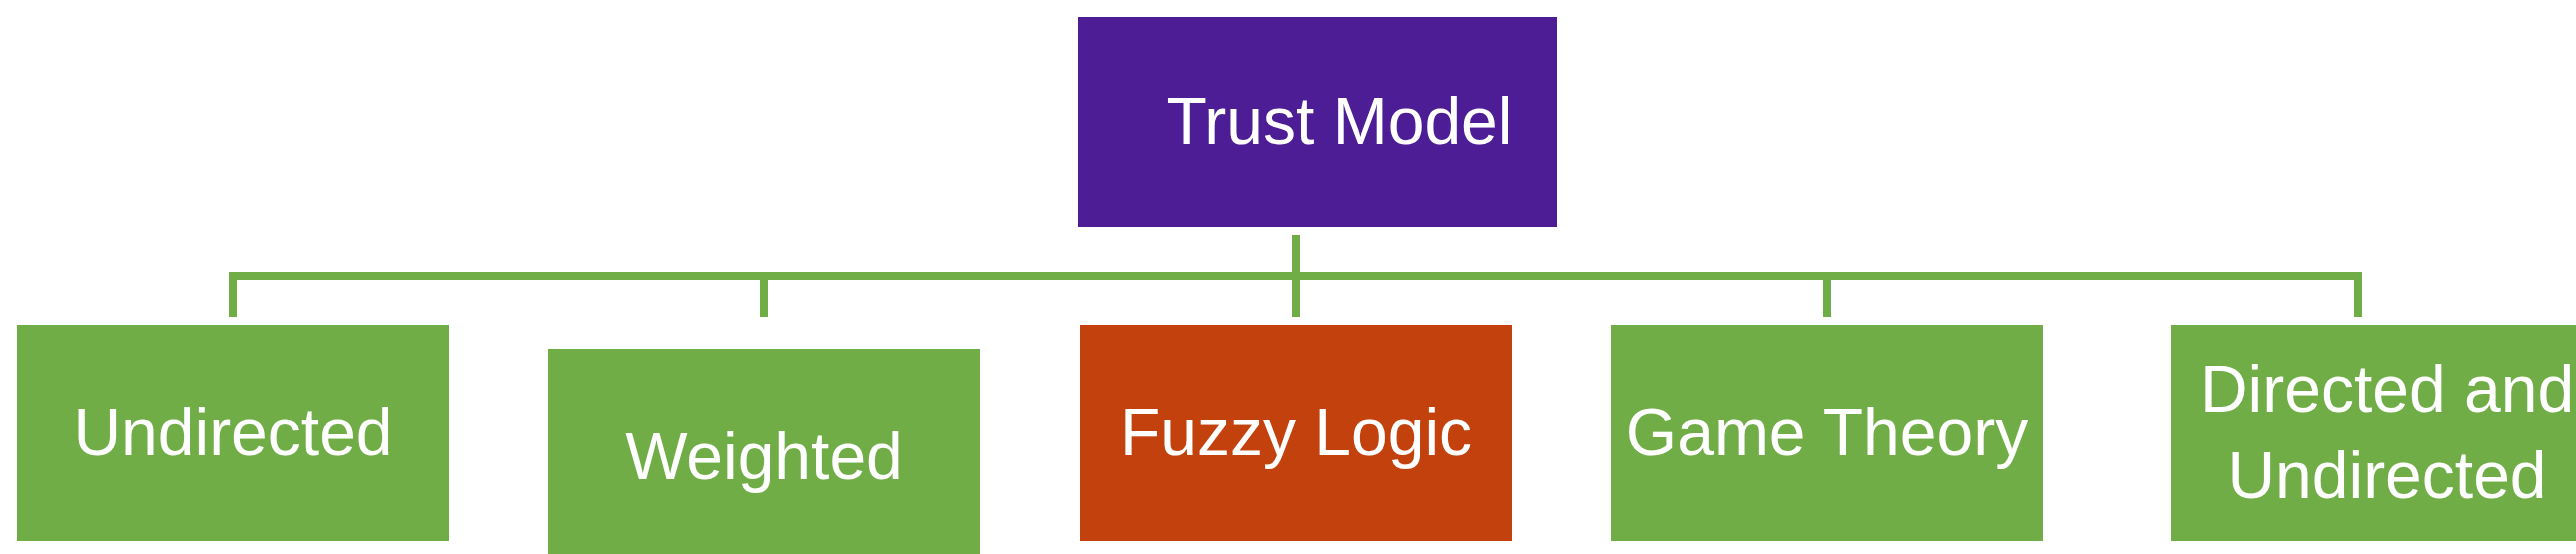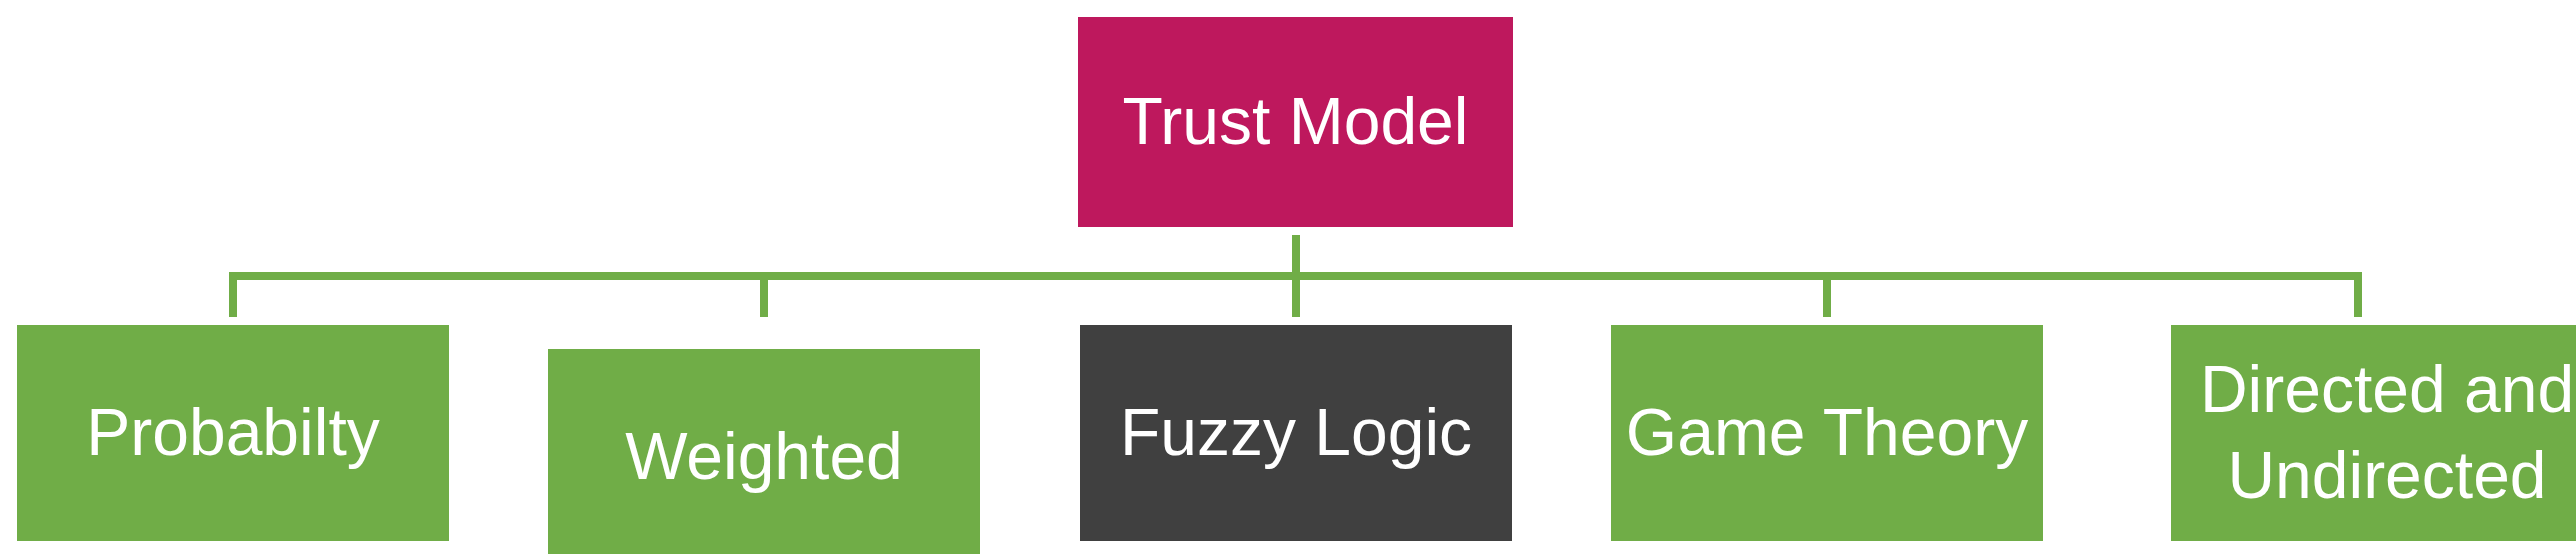--- a/index.html
+++ b/index.html
@@ -76,36 +76,36 @@
   .d2 { left: 760px;  }
   .d3 { left: 1292px; }
   .d4 { left: 1823px; }
   .d5 { left: 2354px; }
 </style>
 </head>
 <body>
 
 <div class="canvas">
 
-  <div class="node root-node" style="background: #be185d;">Trust Model</div>
+  <div class="node root-node" style="background: #4c1d95; padding-left: 44px;">Trust Model</div>
 
   <div class="connector trunk" style="background: rgb(112, 173, 71);"></div>
 
   <div class="connector hline" style="background: rgb(112, 173, 71);"></div>
 
   <div class="connector drop d1" style="background: rgb(112, 173, 71);"></div>
   <div class="connector drop d2" style="background: rgb(112, 173, 71);"></div>
   <div class="connector drop d3" style="background: rgb(112, 173, 71);"></div>
   <div class="connector drop d4" style="background: rgb(112, 173, 71);"></div>
   <div class="connector drop d5" style="background: rgb(112, 173, 71);"></div>
 
-  <div class="node child-node n1" style="background: rgb(112, 173, 71);">Probabilty</div>
+  <div class="node child-node n1" style="background: rgb(112, 173, 71);">Undirected</div>
 
   <div class="node child-node n2" style="background: rgb(112, 173, 71);">Weighted</div>
 
-  <div class="node child-node n3" style="background: #404040;">Fuzzy Logic</div>
+  <div class="node child-node n3" style="background: #c2410c;">Fuzzy Logic</div>
 
   <div class="node child-node n4" style="background: rgb(112, 173, 71); text-align: center;">Game Theory</div>
 
   <div class="node child-node n5" style="background: rgb(112, 173, 71); margin-left: 29px;">Directed and Undirected</div>
 
 </div>
 
 
 </body></html>

